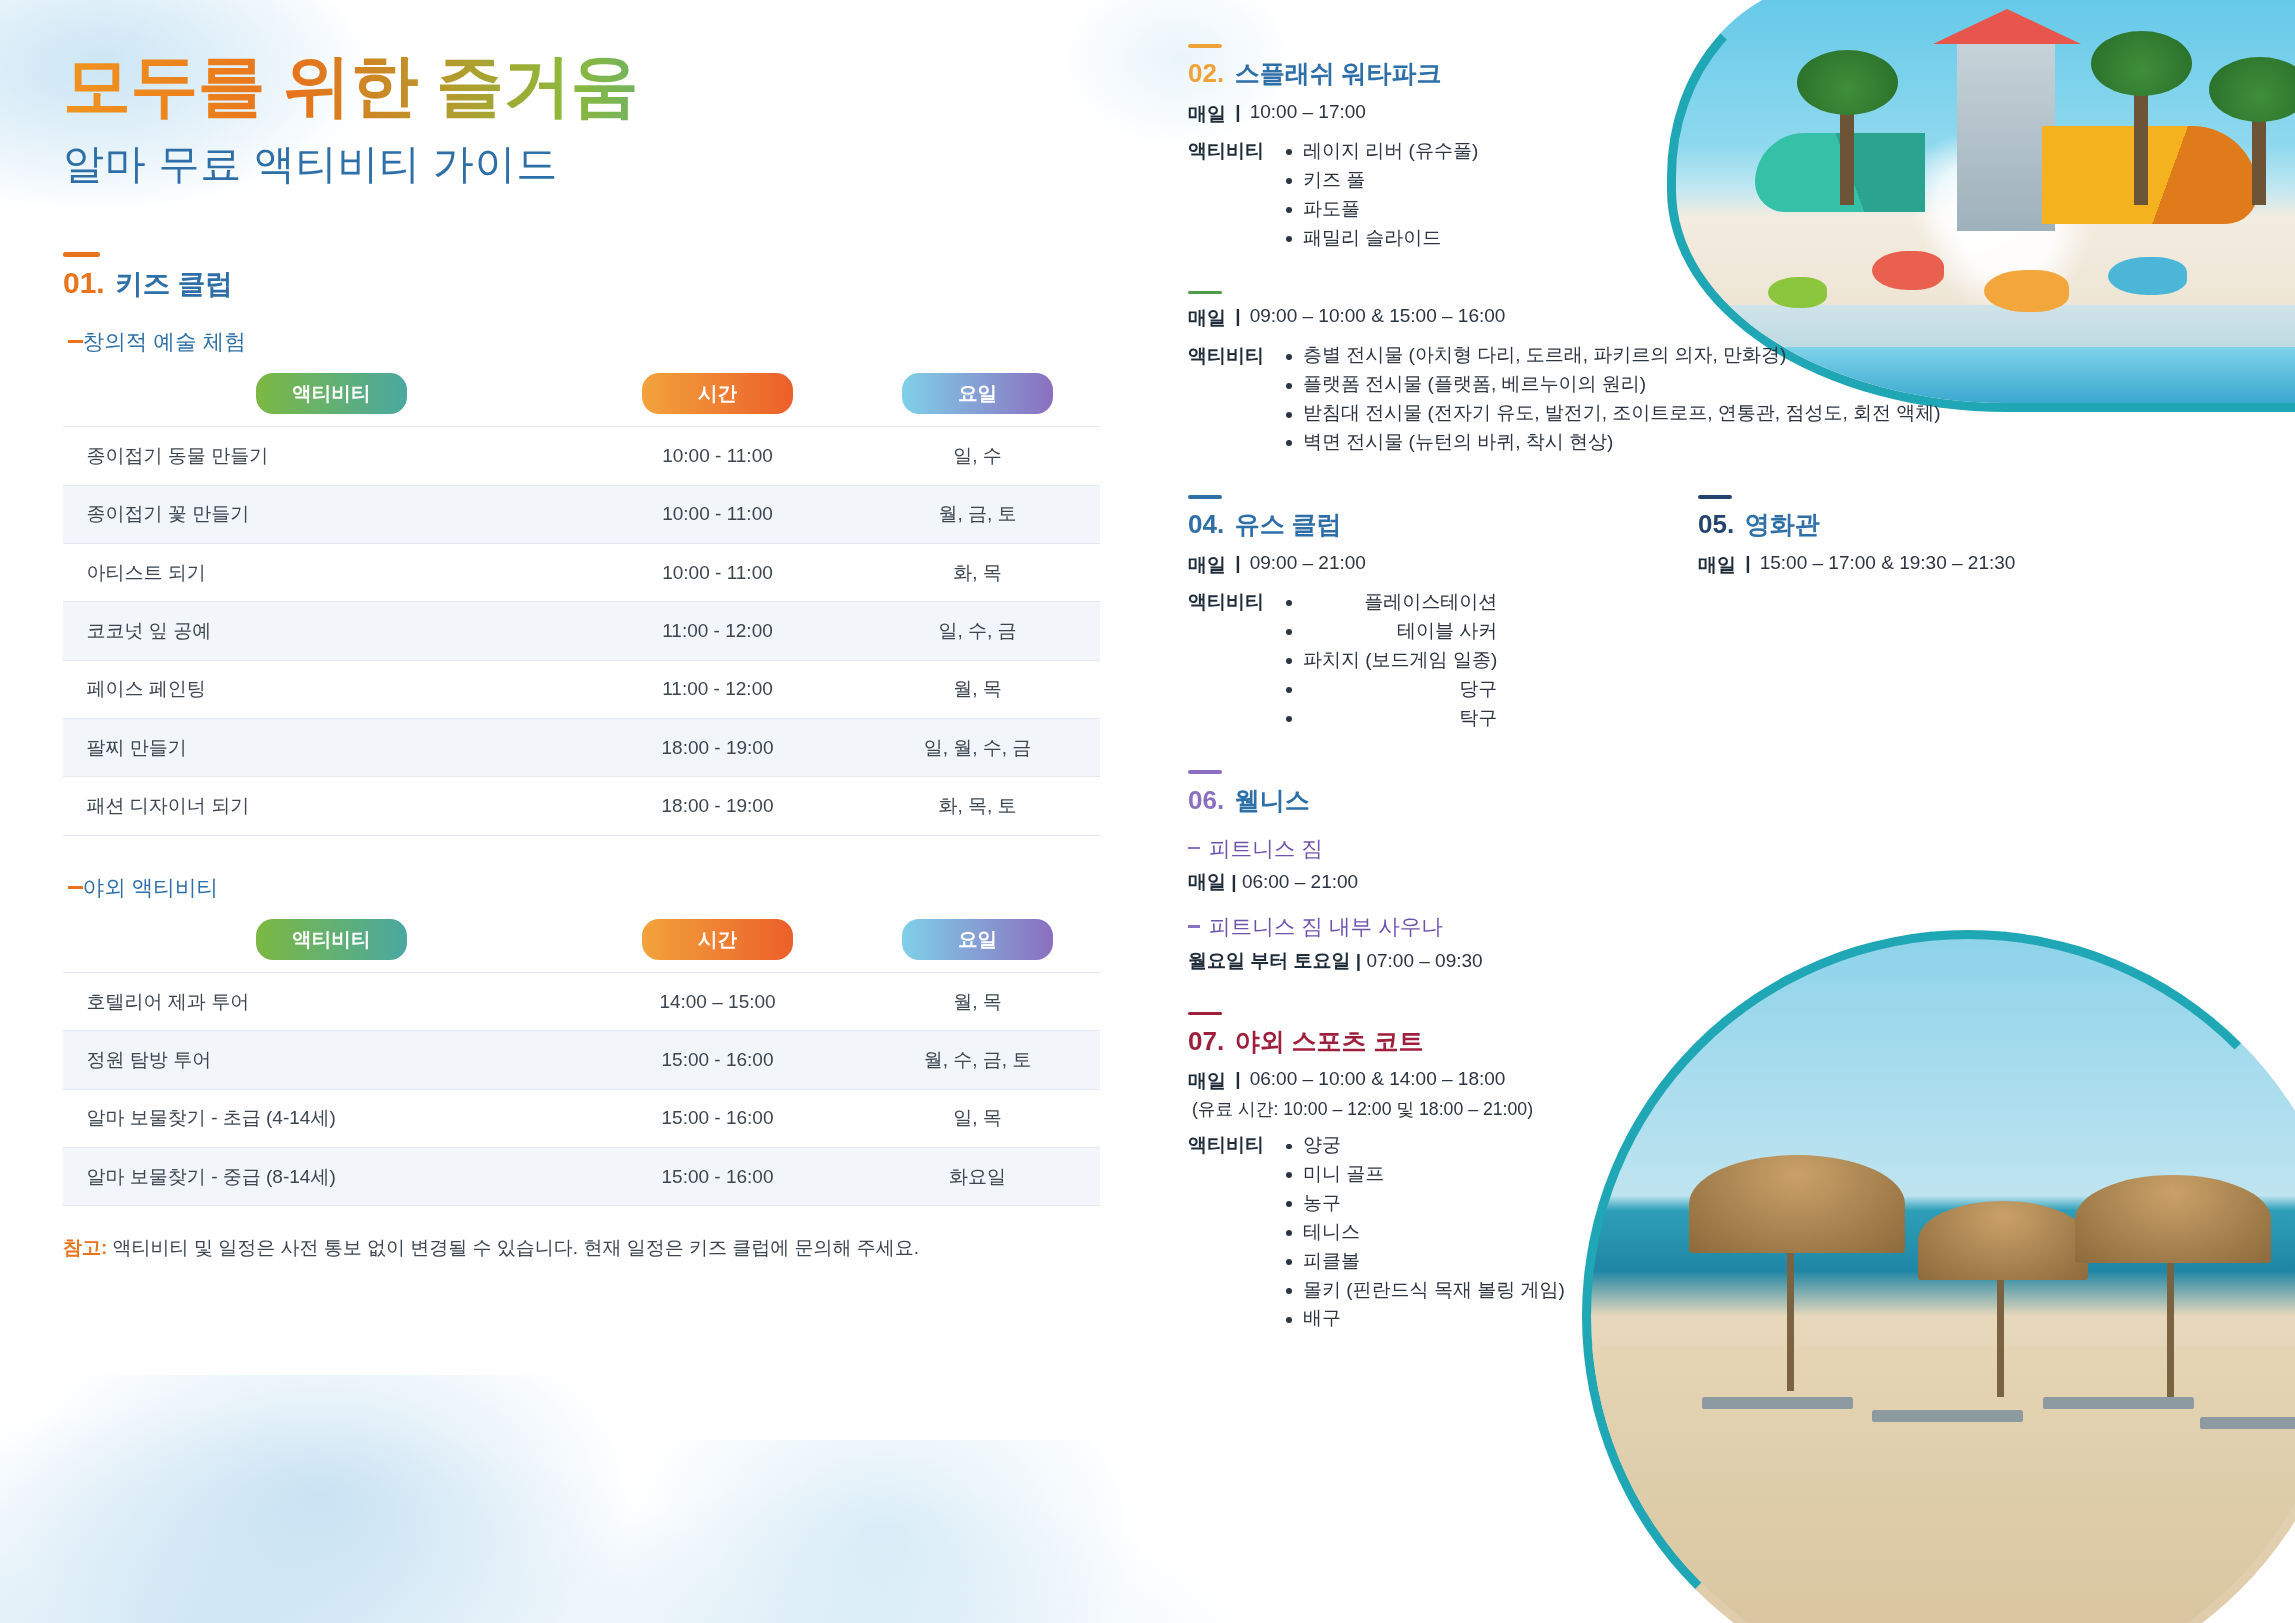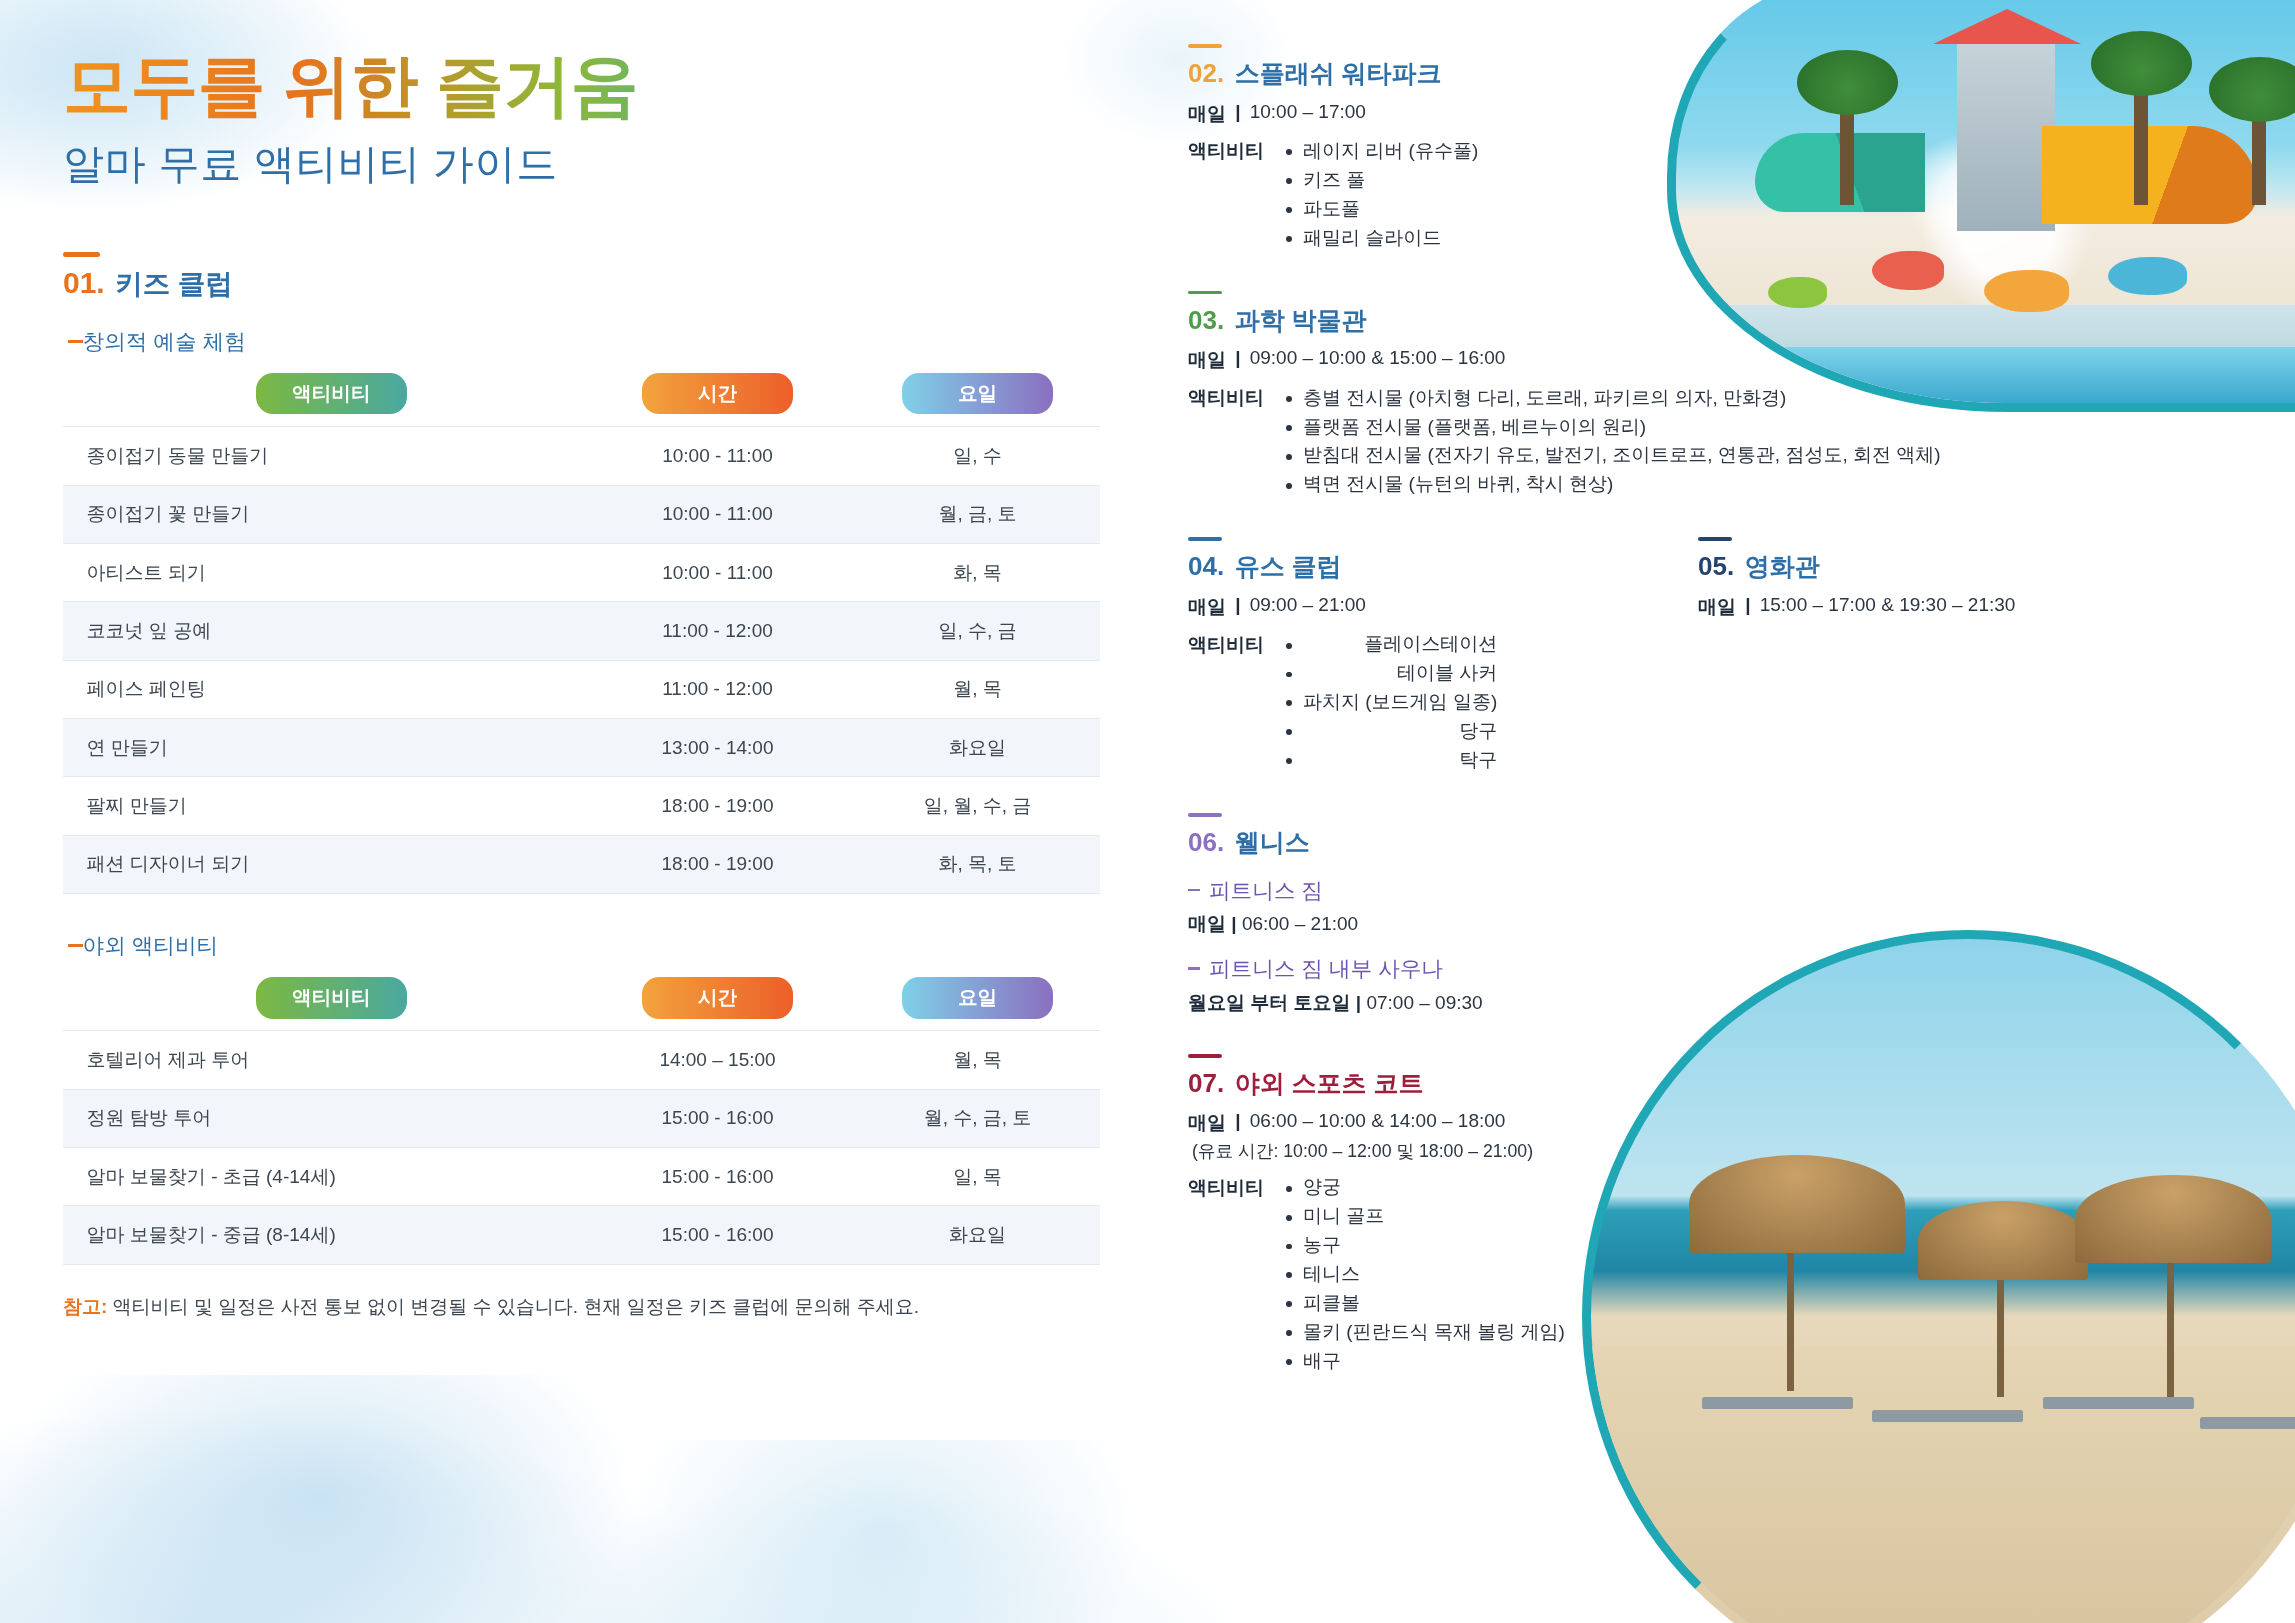--- a/index.html
+++ b/index.html
@@ -279,25 +279,20 @@
             <td class="name">코코넛 잎 공예</td>
             <td class="time">11:00 - 12:00</td>
             <td class="day">일, 수, 금</td>
           </tr>
           <tr>
             <td class="name">페이스 페인팅</td>
             <td class="time">11:00 - 12:00</td>
             <td class="day">월, 목</td>
           </tr>
           <tr>
-            <td class="name">연 만들기</td>
-            <td class="time">13:00 - 14:00</td>
-            <td class="day">화요일</td>
-          </tr>
-          <tr>
             <td class="name">팔찌 만들기</td>
             <td class="time">18:00 - 19:00</td>
             <td class="day">일, 월, 수, 금</td>
           </tr>
           <tr>
             <td class="name">패션 디자이너 되기</td>
             <td class="time">18:00 - 19:00</td>
             <td class="day">화, 목, 토</td>
           </tr>
         </tbody>
@@ -371,24 +366,20 @@
           <li>레이지 리버 (유수풀)</li>
           <li>키즈 풀</li>
           <li>파도풀</li>
           <li>패밀리 슬라이드</li>
         </ul>
       </div>
     </div>
 
     <div class="rsec c-green">
       <div class="sec-rule"></div>
-      <div class="sec-head">
-        <span class="sec-num">03.</span>
-        <span class="sec-name">과학 박물관</span>
-      </div>
       <div class="meta-row">
         <span class="meta-label">매일</span>
         <span class="meta-label">|</span>
         <span class="meta-val">09:00 – 10:00 &amp; 15:00 – 16:00</span>
       </div>
       <div class="act-block">
         <span class="act-key">액티비티</span>
         <ul class="act-list">
           <li>층별 전시물 (아치형 다리, 도르래, 파키르의 의자, 만화경)</li>
           <li>플랫폼 전시물 (플랫폼, 베르누이의 원리)</li>

